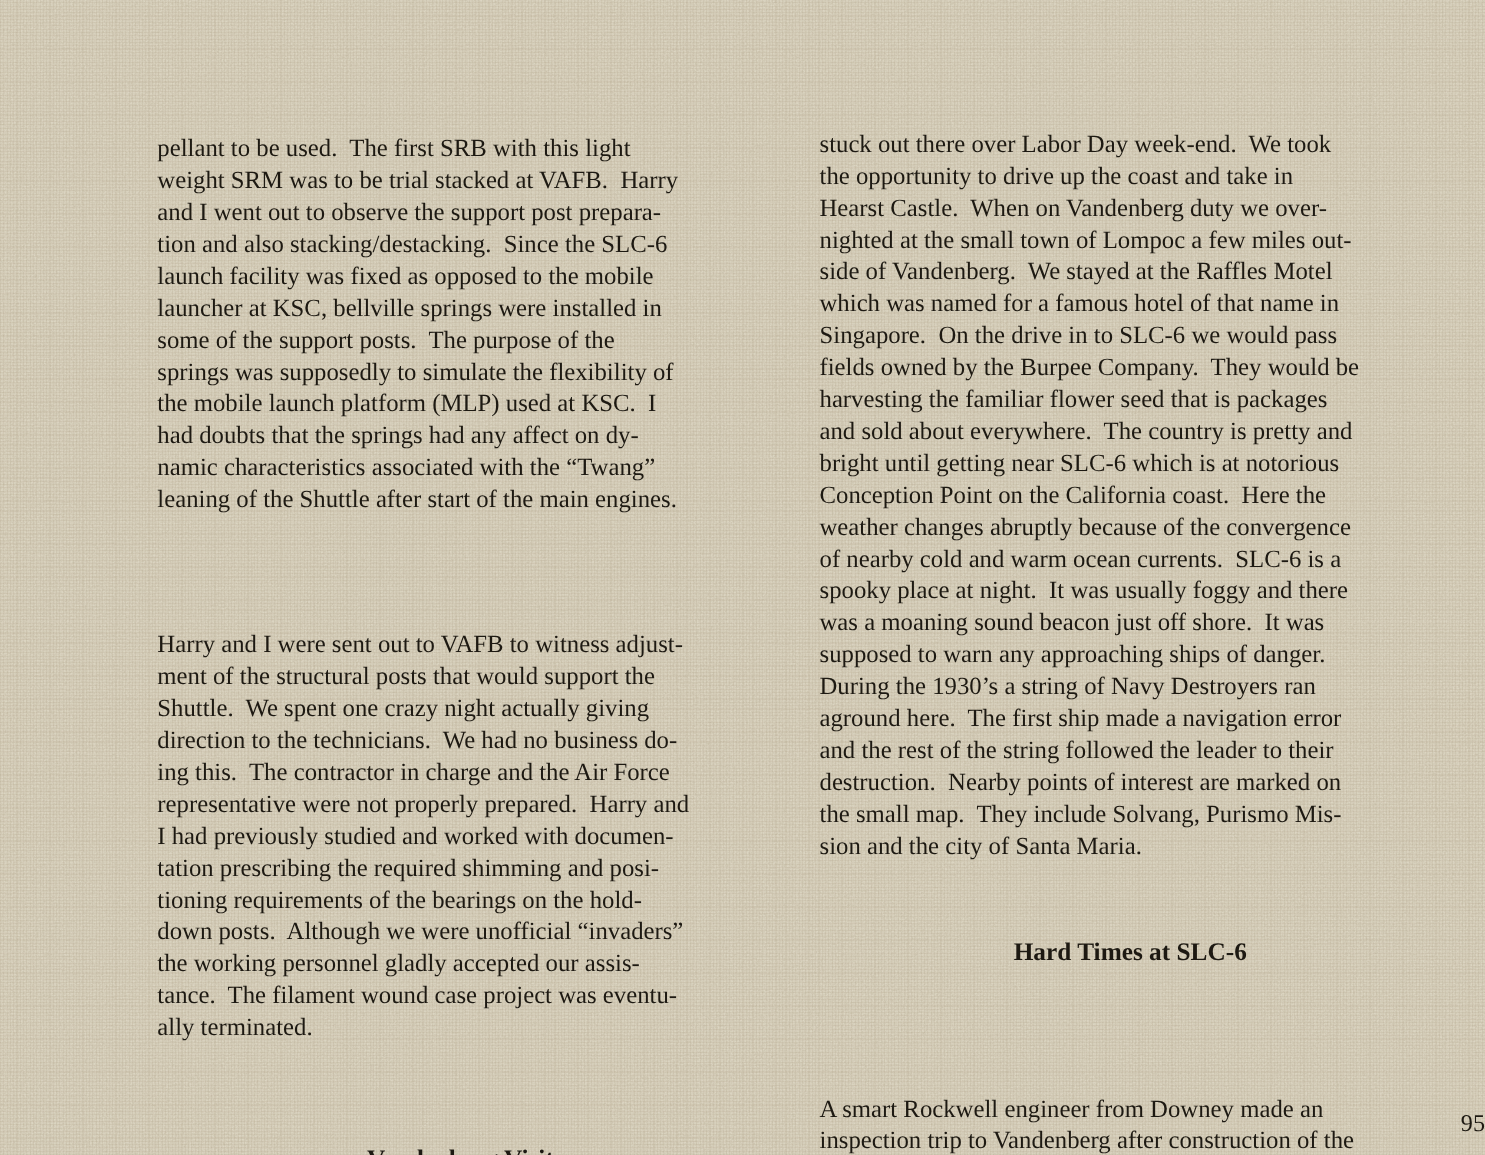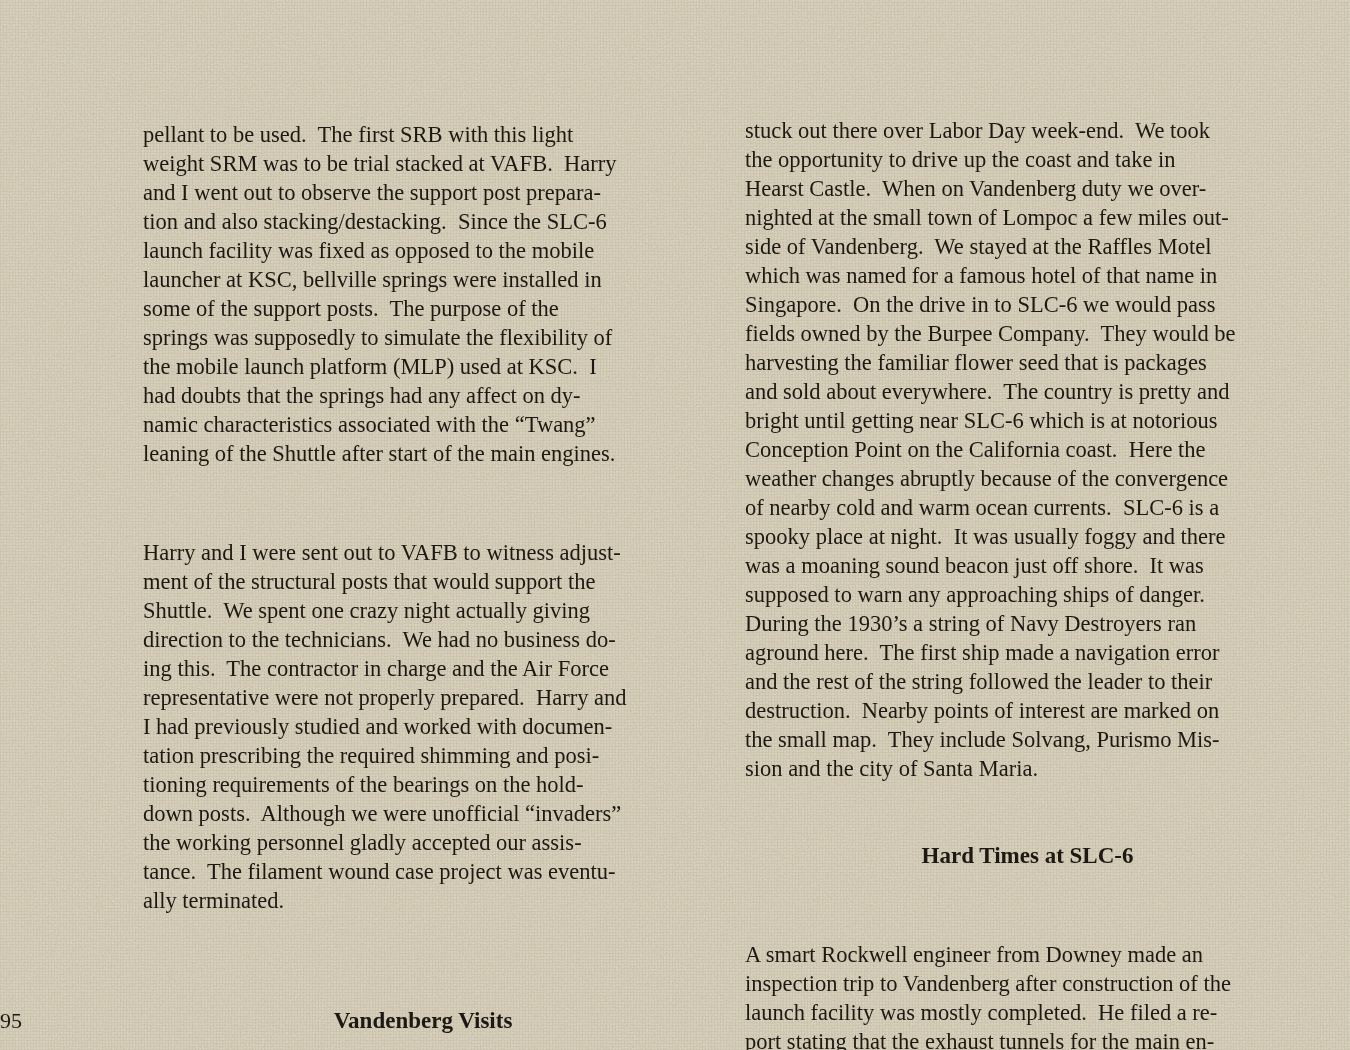--- a/index.html
+++ b/index.html
@@ -35,39 +35,39 @@
     position: absolute;
     font-size: 22.5px;
     line-height: 29px;
     white-space: pre;
   }
   .col-left  { left: 143px; top: 62px; width: 560px; }
   .col-right { left: 745px; top: 58px; width: 565px; }
   .para {
     margin: 0;
   }
-  .para.gap-before { margin-top: 12px; }
+  .para.gap-before { margin-top: 45px; }
   .section-heading {
-    margin: 0;
+    margin: 10px;
     font-size: 23px;
     line-height: 29px;
     font-weight: bold;
     text-align: center;
     white-space: pre;
   }
   .section-heading.spaced {
     margin-top: 33px;
     margin-bottom: 29px;
   }
   .page-number {
     position: absolute;
     left: 0;
     top: 1008px;
     width: 1350px;
-    text-align: left;
+    text-align: right;
     font-size: 22px;
     line-height: 26px;
   }
 </style>
 </head>
 <body>
 
 <svg class="texture" aria-hidden="true" width="1350" height="1050" xmlns="http://www.w3.org/2000/svg">
   <filter id="grain">
     <feTurbulence type="fractalNoise" baseFrequency="0.62" numOctaves="3" seed="11" result="n"></feTurbulence>

